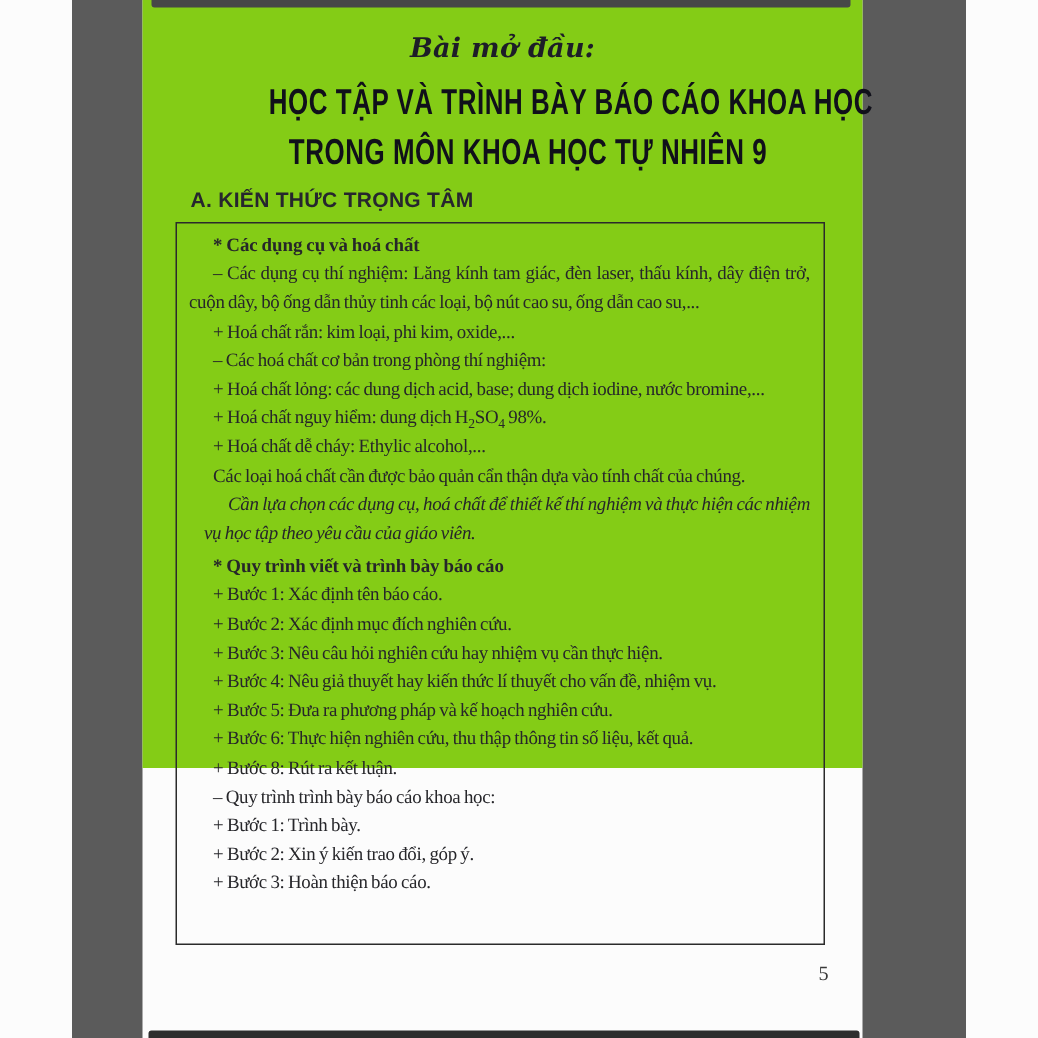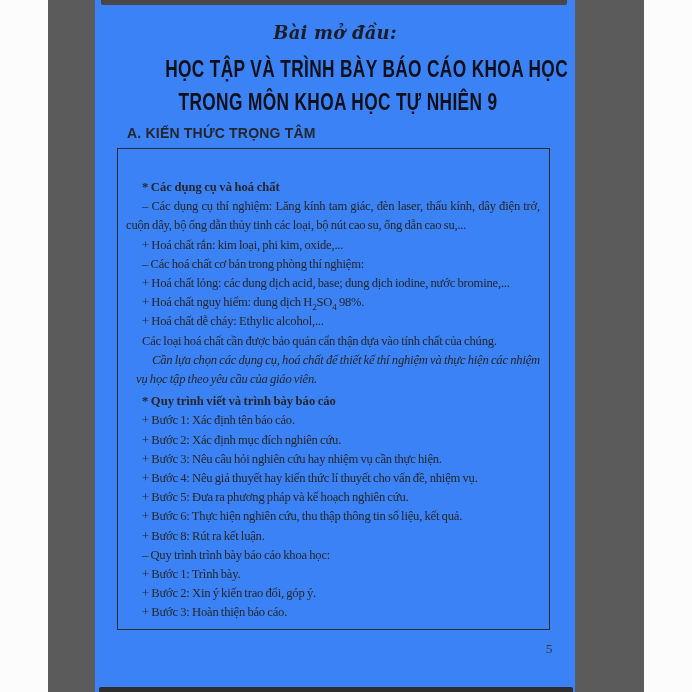--- a/index.html
+++ b/index.html
@@ -10,41 +10,41 @@
   }
   .stage { position:absolute; inset:0; }
 
   
   .band { position:absolute; top:0; height:692px; background:#5b5b5b; }
   .band-left  { left:48px;  width:47px; }
   .band-right { left:575px; width:69px; }
 
   
   .page {
-    position:absolute; left:95px; top:0; width:480px; height:692px;
-    background:#3b82f6;
+    position:absolute; left:95px; top:0; width:480px; height:512px;
+    background:#84cc16;
   }
   .edge-top {
     position:absolute; left:6px; top:0; width:466px; height:5px;
     background:#474747; border-radius:0 0 2px 2px;
   }
   .edge-bottom {
     position:absolute; left:4px; top:687px; width:474px; height:5px;
     background:#2e2e2e; border-radius:2px 2px 0 0;
   }
 
   .lesson-label {
     position:absolute; left:0; top:22px; width:100%;
     text-align:center;
     font-family:"DejaVu Serif", serif;
     font-style:italic; font-weight:700; font-size:18px;
     color:#1d1d28; letter-spacing:0.2px;
   }
 
-  .title { position:absolute; left:3px; top:52px; width:100%; text-align:center; color:#10101a; }
+  .title { position:absolute; left:17px; top:52px; width:100%; text-align:center; color:#10101a; }
   .title-line {
     display:block; line-height:33px;
     font-family:"Liberation Sans", sans-serif;
     font-weight:700; font-size:24px; letter-spacing:0.5px;
     transform:scaleX(0.72); transform-origin:center;
     white-space:nowrap;
   }
 
   .section-heading {
     position:absolute; left:32px; top:125px;
@@ -59,21 +59,21 @@
     padding:5px 9px 0 8px;
     overflow:hidden;
   }
   .bp {
     margin:0;
     font-size:12.6px; line-height:19.2px; color:#26262a;
     text-indent:16px; text-align:justify;
     letter-spacing:-0.2px; word-spacing:-0.6px;
   }
   .bp.one { white-space:nowrap; }
-  .bp.bold { font-weight:700; letter-spacing:0;margin-top:24px; }
+  .bp.bold { font-weight:700; letter-spacing:0; }
   .bp.italic { font-style:italic;margin-left:10px; }
   .bp.gap { margin-top:3px; }
   .bp sub { font-size:0.72em; line-height:0; }
 
   .page-number {
     position:absolute; left:444px; top:641px; width:20px;
     text-align:center; font-size:13.5px; color:#3a3a3a;
   }
 </style>
 </head>

